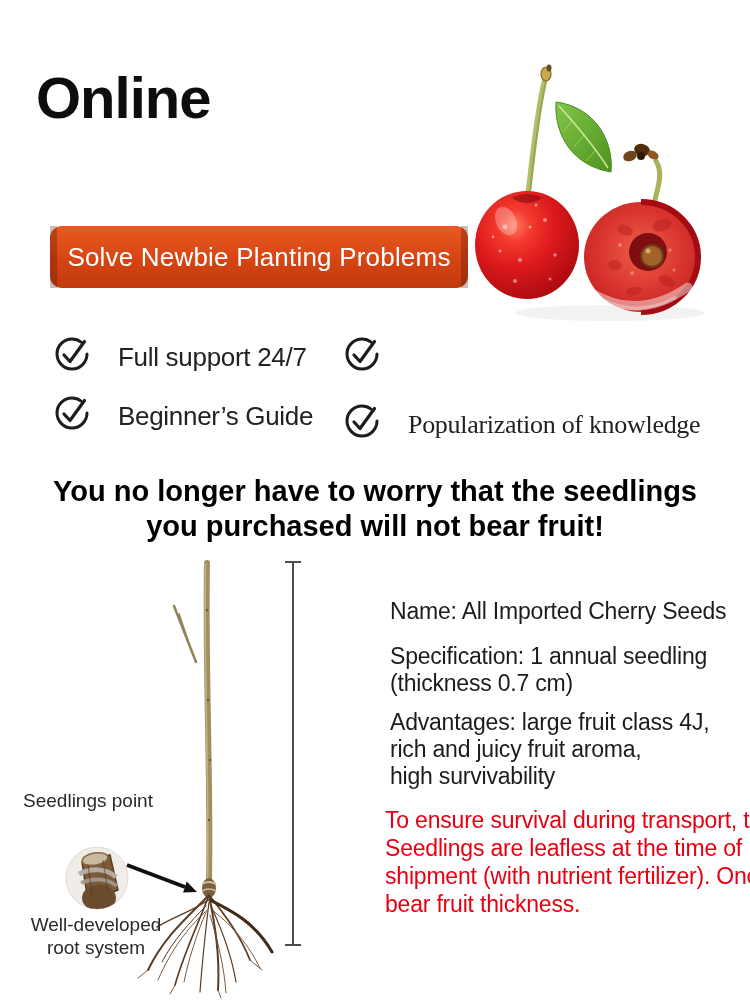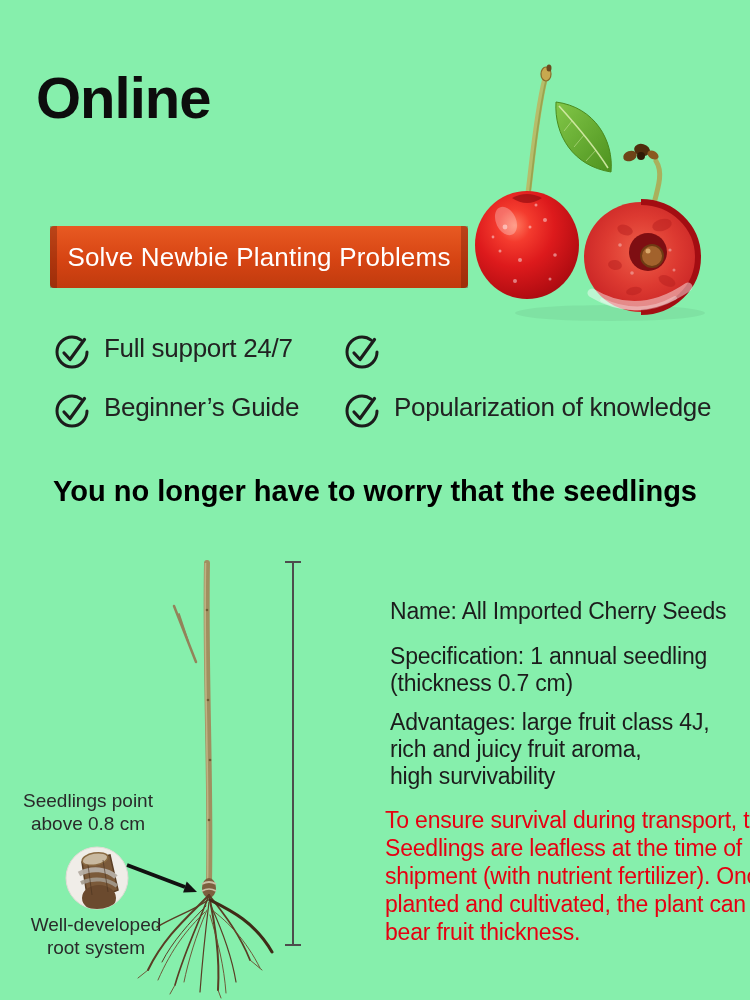--- a/index.html
+++ b/index.html
@@ -1,58 +1,58 @@
 <!DOCTYPE html>
 <html><head>
 <meta charset="utf-8">
 <style>
   html,body{margin:0;padding:0;background:#e9e9e9;}
   *{box-sizing:border-box;}
   .page{
     position:relative;width:750px;height:1000px;margin:0 auto;
-    background:#86efac;overflow:hidden;
+    background:#ffffff;overflow:hidden;
     font-family:"Liberation Sans","DejaVu Sans",sans-serif;
     color:#1c1c1c;
   }
   
   .title{
     position:absolute;left:36px;top:64px;
     font-size:58px;font-weight:bold;line-height:67px;
     letter-spacing:-1px;color:#0d0d0d;white-space:nowrap;
   }
   
   .banner{
     position:absolute;left:50px;top:226px;width:418px;height:62px;
     background:linear-gradient(180deg,#e85a22 0%,#d64413 55%,#c03b0e 100%);
-    border-radius:4px;
+    border-radius:12px;
     display:flex;align-items:center;justify-content:center;
   }
   .banner::before,.banner::after{
     content:"";position:absolute;top:0;bottom:0;width:7px;
     background:rgba(70,15,0,0.28);
   }
   .banner::before{left:0;}
   .banner::after{right:0;}
   .banner-label{
     color:#ffffff;font-size:26px;letter-spacing:0.2px;white-space:nowrap;
   }
   
   .hero{position:absolute;left:460px;top:55px;width:290px;height:270px;}
   
   .feature{
-    position:absolute;display:flex;align-items:flex-start;gap:13px;height:40px;
+    position:absolute;display:flex;align-items:flex-end;gap:27px;height:40px;
   }
   .feature .icon{flex:0 0 auto;display:block;}
   .feature-label{
     font-size:26px;color:#222222;letter-spacing:-0.3px;white-space:nowrap;
   }
   .f1{left:53px;top:333px;}
   .f2{left:343px;top:333px;}
   .f3{left:53px;top:392px;}
-  .f4{left:343px;top:392px;}
+  .f4{left:343px;top:400px;font-family:Liberation Serif, serif;}
   
   .promise{
     position:absolute;left:0;top:474px;width:750px;text-align:center;
     font-size:29px;font-weight:bold;line-height:35px;color:#000;
   }
   
   .figure-svg{position:absolute;left:0;top:550px;}
   .annotation{
     position:absolute;text-align:center;font-size:19px;line-height:23px;color:#2a2a2a;
   }
@@ -190,20 +190,21 @@
   <div class="feature f4">
     <svg class="icon" width="38" height="38" viewBox="0 0 38 38">
       <circle cx="19" cy="19" r="15" fill="none" stroke="#1c1c1c" stroke-width="3" stroke-dasharray="80 14.2" stroke-linecap="round"></circle>
       <polyline points="11,20 17,26.5 31.5,6.5" fill="none" stroke="#1c1c1c" stroke-width="3.2" stroke-linecap="round" stroke-linejoin="round"></polyline>
     </svg>
     <span class="feature-label">Popularization of knowledge</span>
   </div>
 
   <div class="promise">
     <div>You no longer have to worry that the seedlings</div>
+    <div>you purchased will not bear fruit!</div>
   </div>
 
   <svg class="figure-svg" width="380" height="450" viewBox="0 0 380 450">
 
     <g stroke="#4d4d4d" stroke-width="2">
       <line x1="293" y1="12" x2="293" y2="395"></line>
       <line x1="285" y1="12" x2="301" y2="12"></line>
       <line x1="285" y1="395" x2="301" y2="395"></line>
     </g>
 
@@ -259,37 +260,35 @@
         <ellipse cx="99" cy="348" rx="17" ry="13" fill="#6b4a2e"></ellipse>
         <path d="M 79,324 C 92,317 107,319 116,327" stroke="#b5aea4" stroke-width="5" fill="none" opacity="0.95"></path>
         <path d="M 81,333 C 94,327 108,329 117,336" stroke="#a39a8e" stroke-width="4" fill="none" opacity="0.9"></path>
         <path d="M 88,315 L 92,345 M 103,310 L 108,342" stroke="#4a3320" stroke-width="1" opacity="0.6"></path>
       </g>
     </g>
   </svg>
 
   <div class="annotation ann-graft">
     <div>Seedlings point</div>
-    <div>above 0.8 cm</div>
   </div>
   <div class="annotation ann-root">
     <div>Well-developed</div>
     <div>root system</div>
   </div>
 
   <div class="product">
     <div class="pline gap-lg">Name: All Imported Cherry Seeds</div>
     <div class="pline">Specification: 1 annual seedling</div>
     <div class="pline gap-sm">(thickness 0.7 cm)</div>
     <div class="pline">Advantages: large fruit class 4J,</div>
     <div class="pline">rich and juicy fruit aroma,</div>
     <div class="pline">high survivability</div>
   </div>
 
   <div class="notice">
     <div class="nline">To ensure survival during transport, the</div>
     <div class="nline">Seedlings are leafless at the time of</div>
     <div class="nline">shipment (with nutrient fertilizer). Once</div>
-    <div class="nline">planted and cultivated, the plant can</div>
     <div class="nline">bear fruit thickness.</div>
   </div>
 
 </div>
 
 </body></html>

